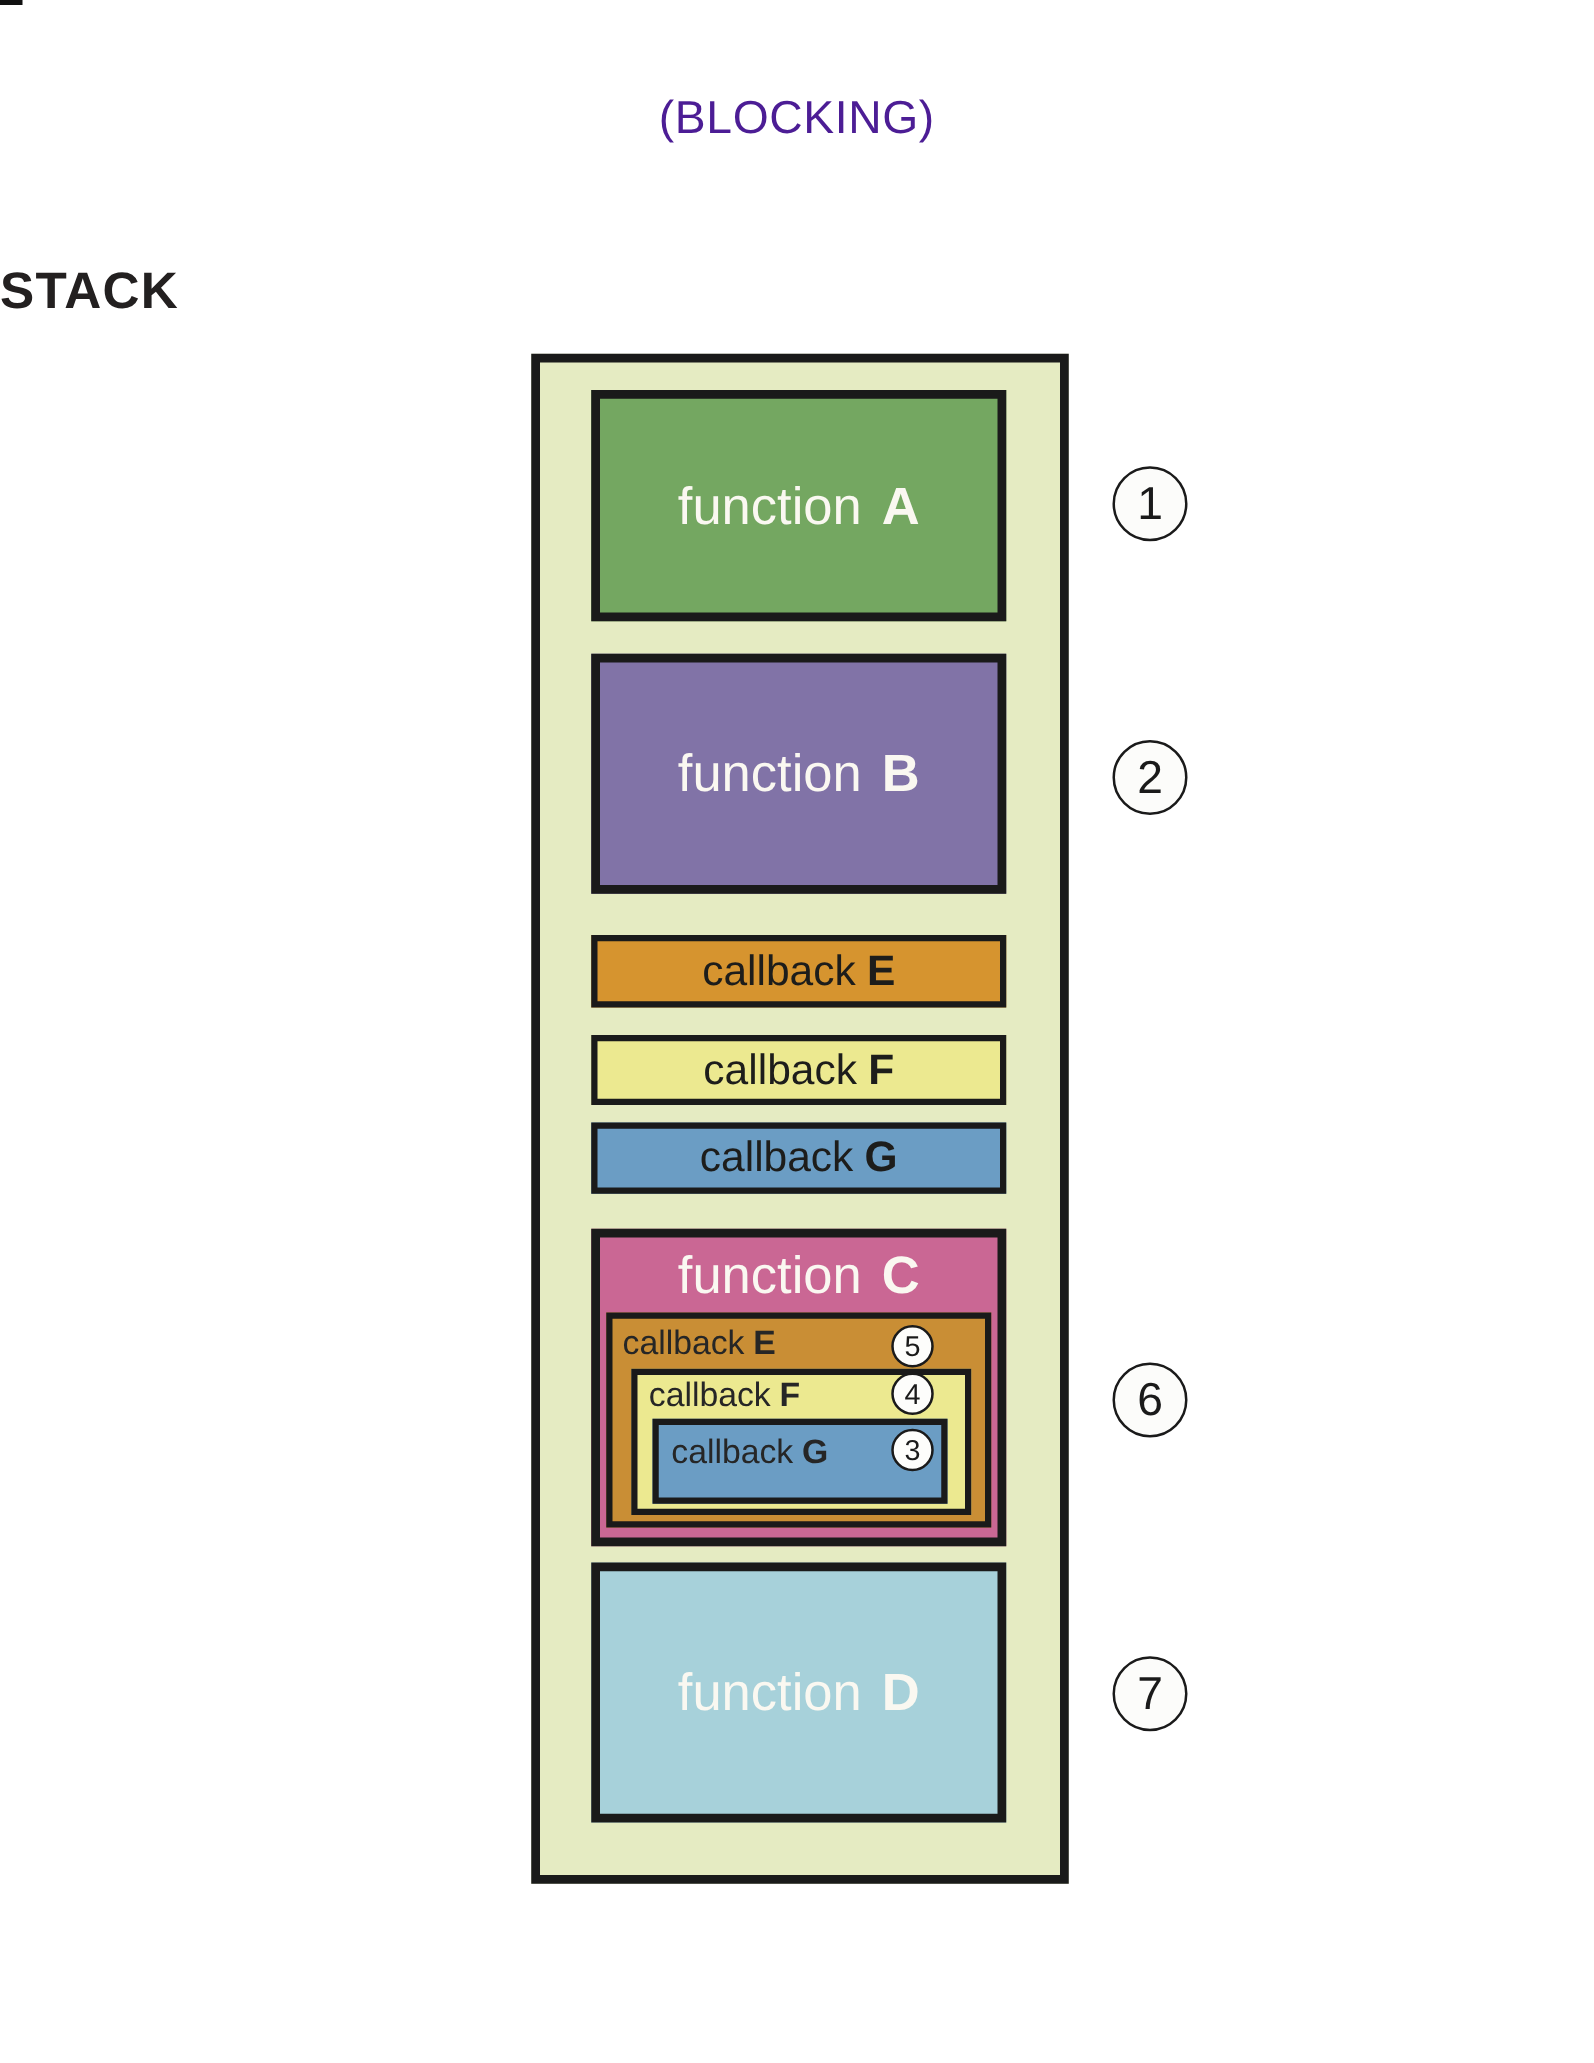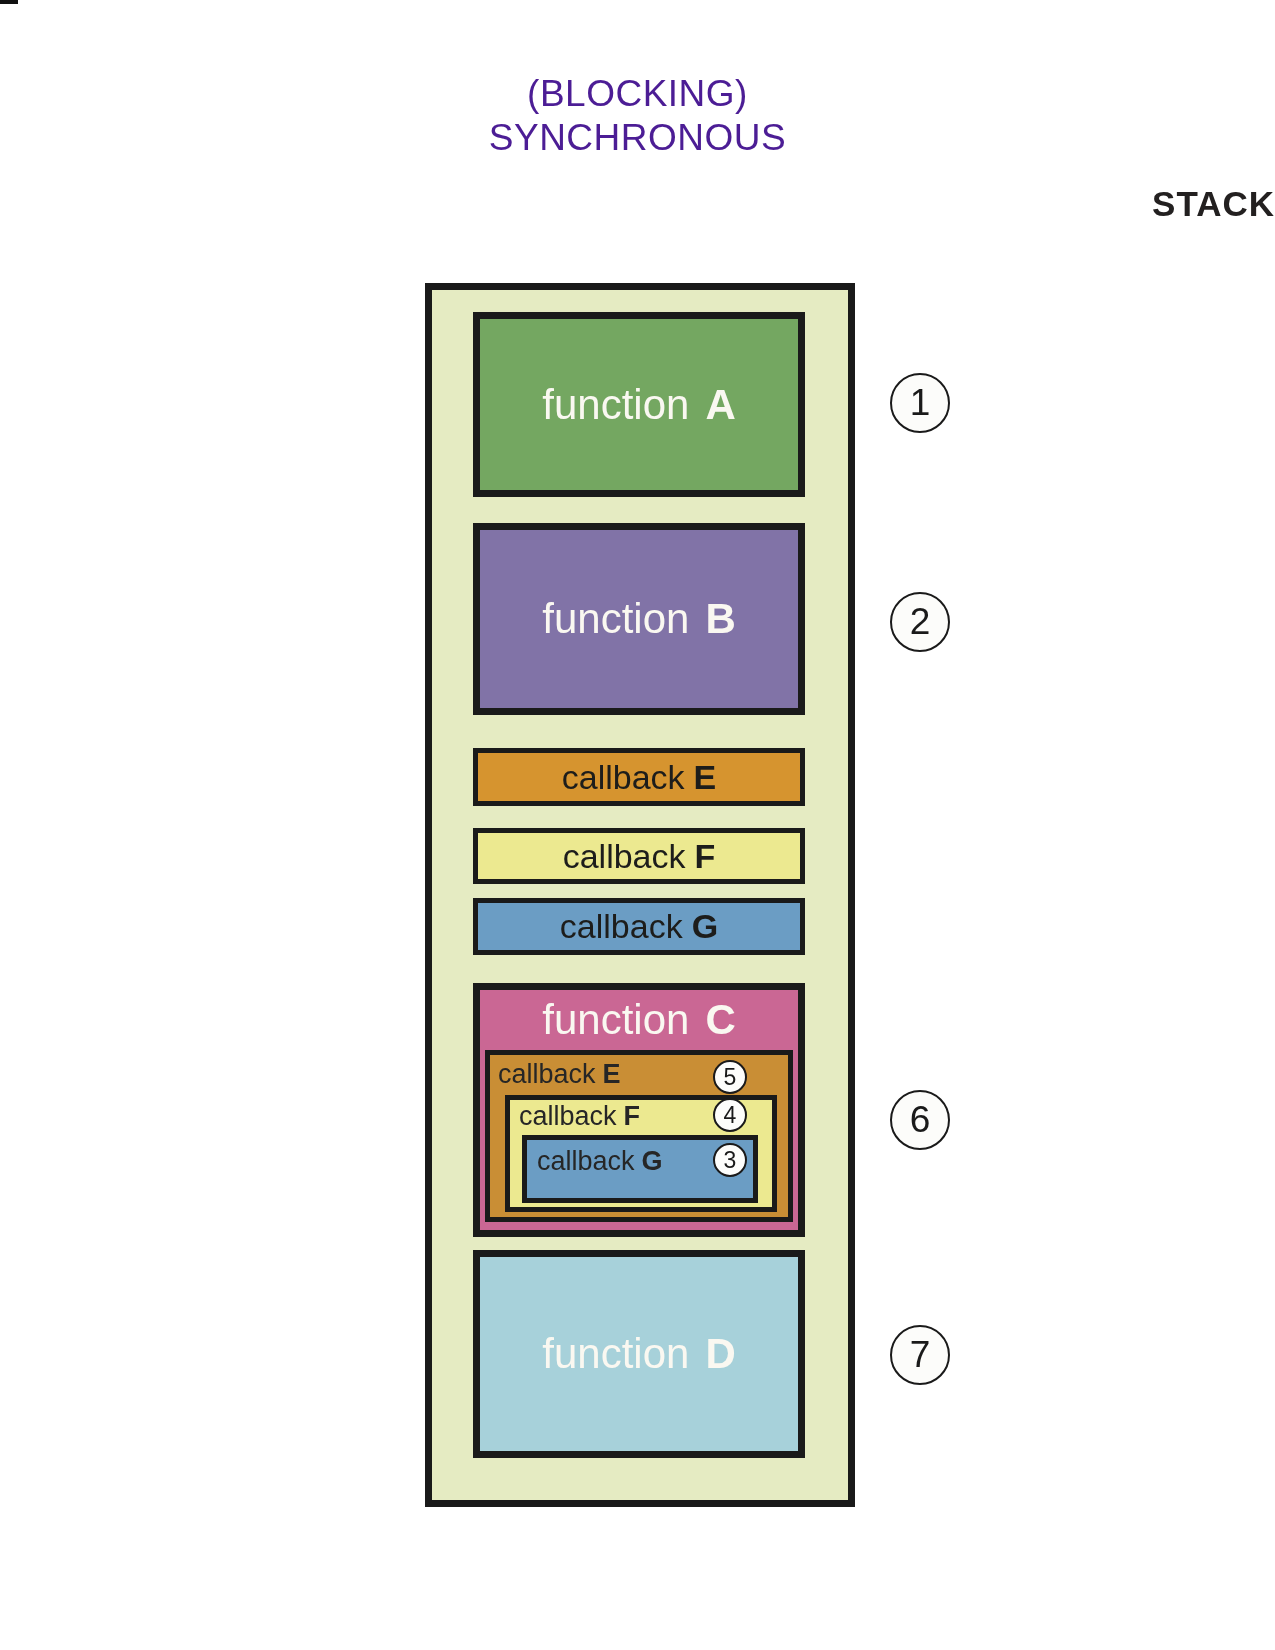--- a/index.html
+++ b/index.html
@@ -13,22 +13,22 @@
   
   .artifact { left: 0; top: 0; width: 18px; height: 4px; background: #111; }
 
   
   .subtitle {
     left: 0; top: 72px; width: 1275px;
     text-align: center; font-size: 37px; line-height: 44px;
     font-weight: 400; color: #4c1d95; letter-spacing: 0.5px;
   }
   .heading {
-    left: 0; top: 180px; width: 1275px;
-    text-align: right; font-size: 35px; line-height: 48px;
+    left: 0; top: 208px; width: 1275px;
+    text-align: left; font-size: 41px; line-height: 48px;
     font-weight: 700; color: #232020; letter-spacing: 1px;
   }
 
   
   .container {
     left: 425px; top: 283px; width: 430px; height: 1224px;
     background: #E5EBC2; border: 7px solid #1A1A1A;
   }
 
   .frame {
@@ -95,21 +95,20 @@
   .step-6 { left: 890px; top: 1090px; }
   .step-7 { left: 890px; top: 1325px; }
 </style>
 </head>
 <body>
 
 <div class="abs artifact"></div>
 
 <div class="abs subtitle">
   <div>(BLOCKING)</div>
-  <div>SYNCHRONOUS</div>
 </div>
 <div class="abs heading">STACK</div>
 
 <div class="abs container"></div>
 
 <div class="abs frame frame-a">
   <div class="fn-label">
     <span class="w">function</span>
     <span class="l">A</span>
   </div>

